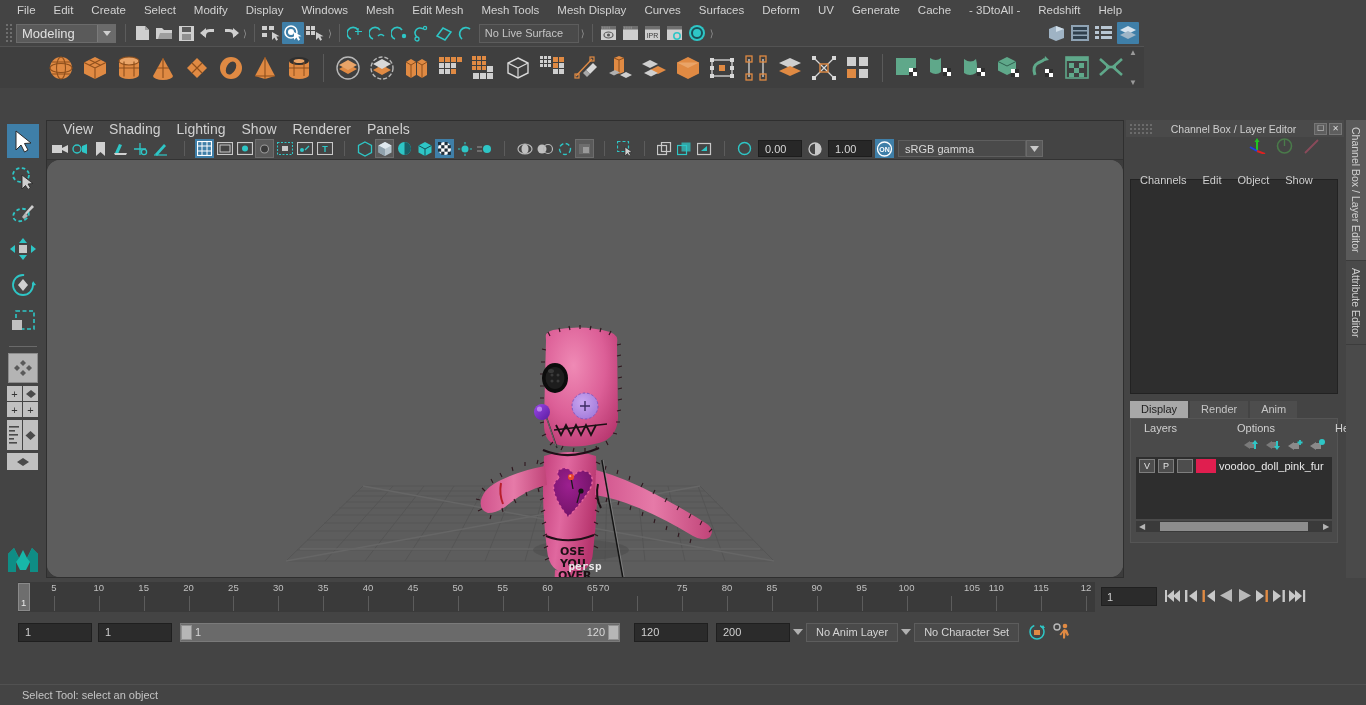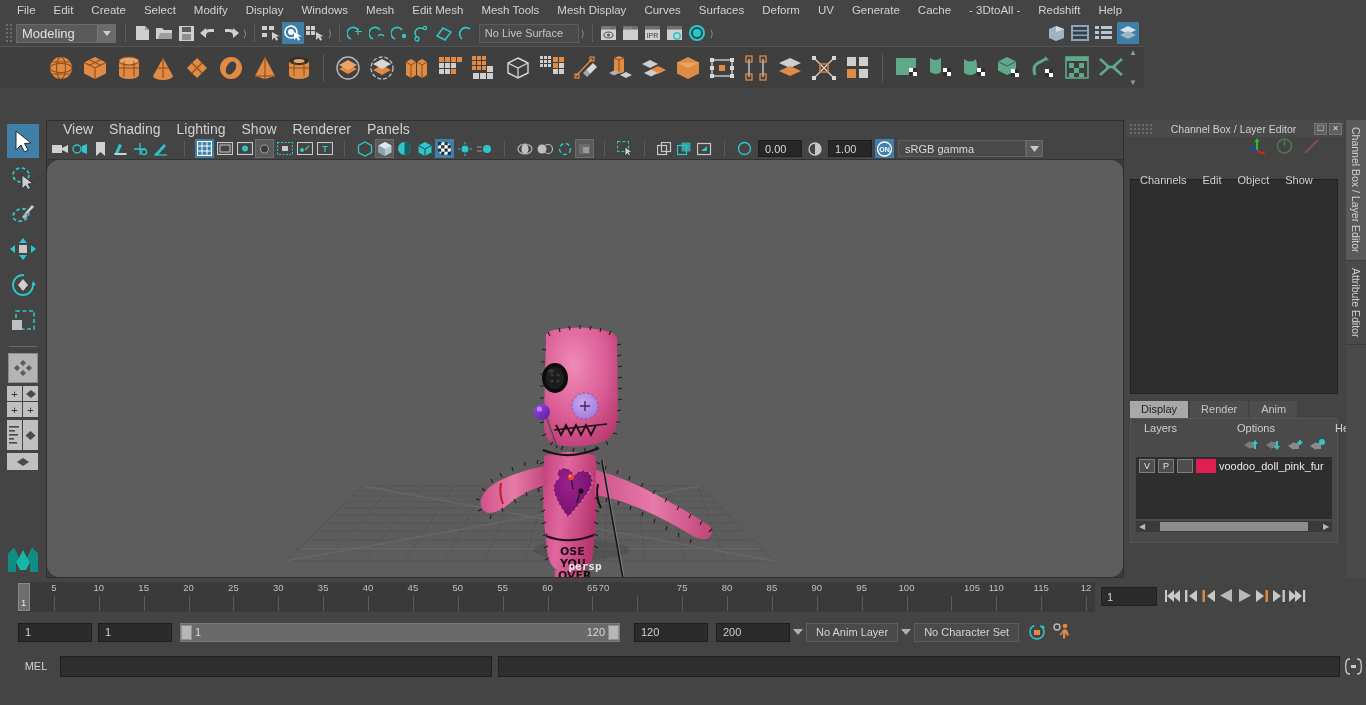--- a/index.html
+++ b/index.html
@@ -1505,28 +1505,19 @@
       <svg width="19" height="18" viewBox="0 0 19 18">
           <circle cx="5" cy="4" r="3" fill="none" stroke="#b8b8b8" stroke-width="1.4"></circle>
           <g fill="#e08a43">
             <circle cx="13" cy="3" r="2.3"></circle>
             <path d="M12 6 l3 1 l2 5 l-2 1 l-1.5 -3.5 l-0.5 6 h-2 l0 -6 l-2 3 l-1.5 -1 z"></path>
           </g>
         </svg>
     </div>
   </div>
 
-  <div class="melrow">
-
-    <div class="mellabel">MEL</div>
-    <div class="melinput"></div>
-    <div class="meloutput"></div>
-    <div class="melscript">
-      <svg width="17" height="17" viewBox="0 0 17 17">
-          <path d="M5 1 Q1 1 1 5 Q1 8 0 8.5 Q1 9 1 12 Q1 16 5 16" fill="none" stroke="#c8c8c8" stroke-width="1.4"></path>
-          <path d="M12 1 Q16 1 16 5 Q16 8 17 8.5 Q16 9 16 12 Q16 16 12 16" fill="none" stroke="#c8c8c8" stroke-width="1.4"></path>
-          <rect x="6" y="7" width="5" height="3" fill="#c8c8c8"></rect>
-        </svg>
-    </div>
+
+  <div class="statusline">
+
+    <div class="txt">Select Tool: select an object</div>
   </div>
 
-
 </div>
 
 </body></html>

